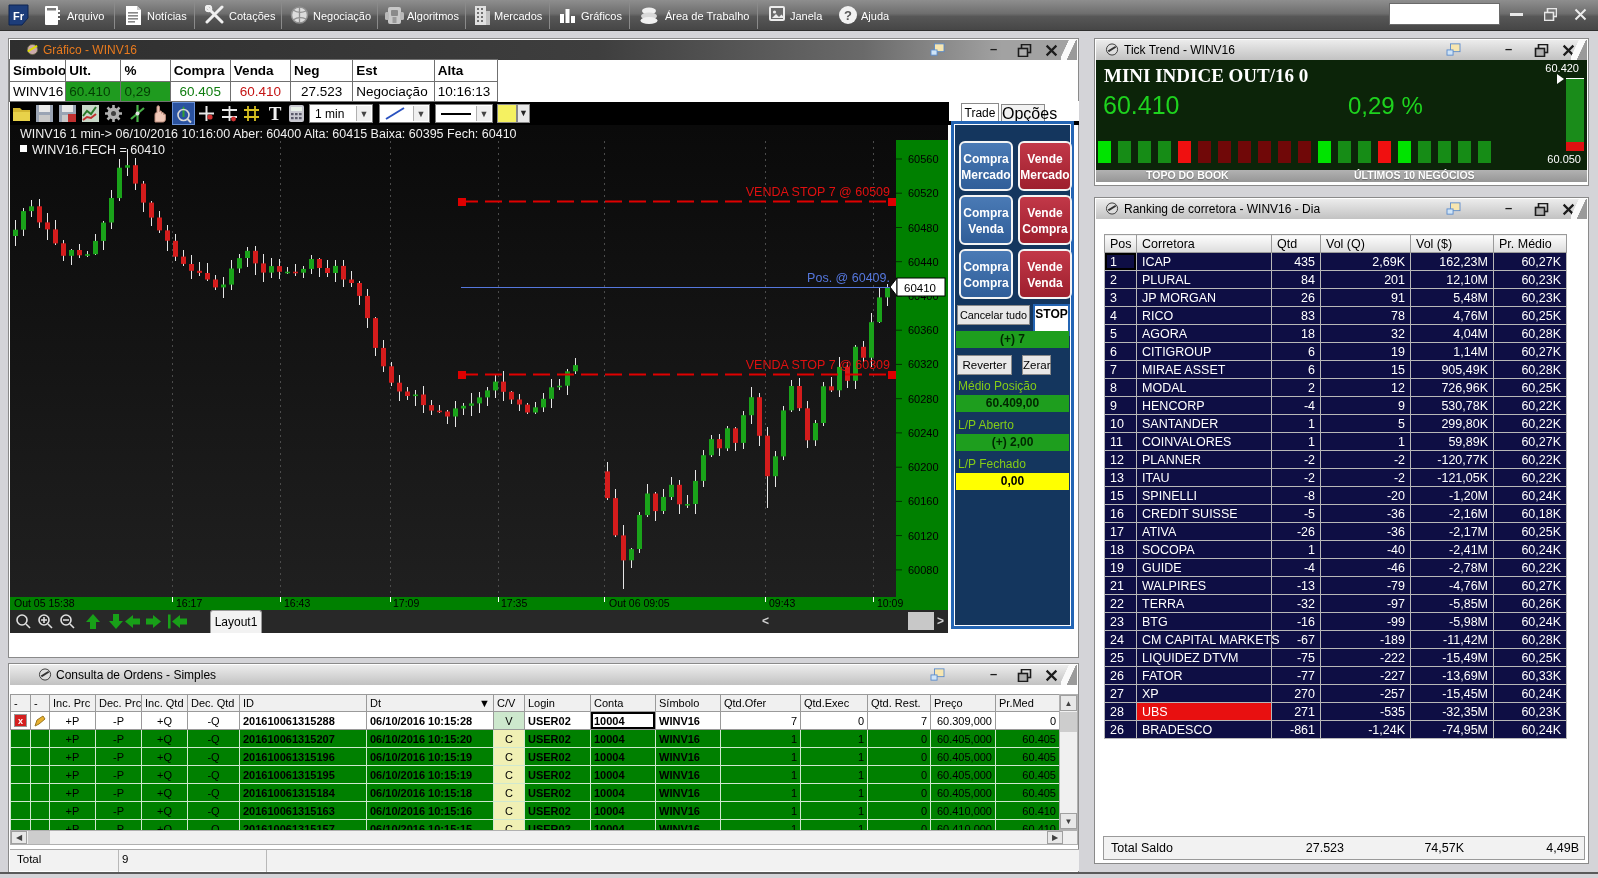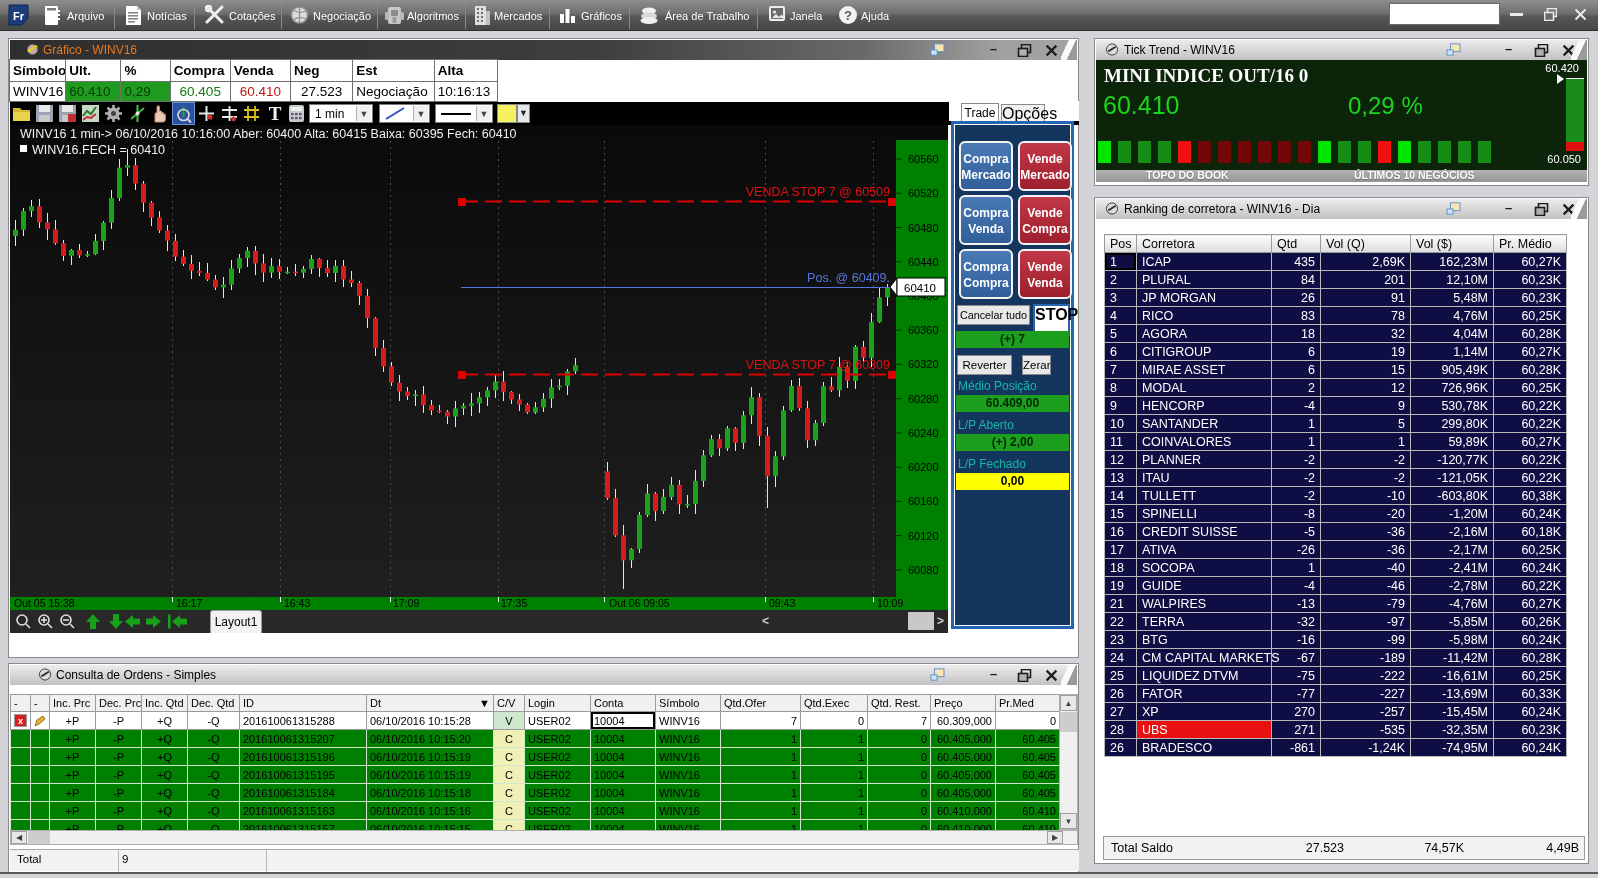--- a/index.html
+++ b/index.html
@@ -43,21 +43,21 @@
   background:#14365e; border:3px solid #2465b4; box-shadow:inset 0 0 0 1px #fff; }
 .tbtn { position:absolute; width:54px; height:50px; border:2px solid #f4f4f4; border-radius:6px;
   color:#fff; font-weight:bold; font-size:12px; text-align:center; line-height:16px;
   padding-top:8px; }
 .bbuy { background:linear-gradient(#4a7ab5,#305e99); }
 .bsell { background:linear-gradient(#c23848,#9e1f2e); }
 .gbtn { position:absolute; height:20px; background:#e8e8e8; border:1px solid #8a8a8a;
   font-size:11.5px; text-align:center; color:#000; }
 .greenbox { position:absolute; left:2px; width:113px; height:17px; background:#1e9e1e;
   font-size:12px; font-weight:bold; text-align:center; color:#002800; line-height:17px; }
-.tlabel { position:absolute; left:4px; color:#14b8a6; font-size:12px; }
+.tlabel { position:absolute; left:4px; color:#84cc16; font-size:12px; }
 
 #tick { left:1094px; top:38px; width:495px; height:148px; }
 #tickbody { position:absolute; left:1px; top:21px; width:491px; height:110px; background:#0c2409; }
 #tickgray { position:absolute; left:1px; top:131px; width:491px; height:12px;
   background:linear-gradient(#b2b2b2,#969696); color:#fff; font-weight:bold; font-size:10.5px;
   text-shadow:0 1px 1px #666; }
 
 #rank { left:1094px; top:197px; width:495px; height:667px; }
 #rtbl { position:absolute; left:9px; top:36px; width:462px; border-collapse:collapse;
   font-size:12.5px; table-layout:fixed; }
@@ -72,21 +72,21 @@
 #cons { left:8px; top:663px; width:1071px; height:211px; }
 #ctbl { position:absolute; left:0; top:0; width:1049px; border-collapse:collapse;
   font-size:11px; table-layout:fixed; }
 #ctbl td { border:1px solid #9a9a9a; height:18px; padding:0 3px; overflow:hidden; white-space:nowrap; }
 #ctbl .hh td { background:#f0f0f0; height:17px; }
 #ctbl .g td { background:#008000; border:1px solid #cfe8cf; color:#000; }
 #ctbl .g td:nth-child(3),#ctbl .g td:nth-child(4),#ctbl .g td:nth-child(5),#ctbl .g td:nth-child(6){text-align:center;}
 #ctbl td.cv { text-align:center; }
 #ctbl .g td.cv { background:#f0f0b4; }
 #ctbl .num { text-align:right; }
-#ctbl .l { text-align:left; }
+#ctbl .l { text-align:left;font-weight:bold; }
 .sb { position:absolute; background:#f0f0f0; border:1px solid #b0b0b0; }
 .sbtn { background:#e8e8e8; border:1px solid #a0a0a0; color:#404040; text-align:center; }
 </style></head><body>
 
 <div id="menubar">
   <svg class="mico" style="left:7px;top:4px" width="23" height="22" viewBox="0 0 23 22">
     <path d="M2 1 h19 v13 l-6 7 h-13 z" fill="#1d3d7a" stroke="#0e2450"></path>
     <text x="6" y="16" font-size="11" fill="#fff" font-weight="bold">Fr</text>
   </svg>
   <svg class="mico" style="left:44px" width="17" height="21" viewBox="0 0 17 21">
@@ -538,21 +538,21 @@
     <div class="abs" style="left:52px;top:3px;width:44px;height:17px;background:#f2f2f2;border:1px solid #8a8a8a;border-bottom:none;font-size:16px;text-align:center;line-height:17px">Opções</div>
   </div>
   <div id="tpanel">
     <div class="tbtn bbuy" style="left:5px;top:17px">Compra<br>Mercado</div>
     <div class="tbtn bsell" style="left:64px;top:17px">Vende<br>Mercado</div>
     <div class="tbtn bbuy" style="left:5px;top:71px">Compra<br>Venda</div>
     <div class="tbtn bsell" style="left:64px;top:71px">Vende<br>Compra</div>
     <div class="tbtn bbuy" style="left:5px;top:125px">Compra<br>Compra</div>
     <div class="tbtn bsell" style="left:64px;top:125px">Vende<br>Venda</div>
     <div class="gbtn" style="left:3px;top:181px;width:73px;line-height:18px;font-size:10.8px">Cancelar tudo</div>
-    <div class="gbtn" style="left:79px;top:180px;width:37px;height:32px;background:#fff;border:2px solid #2465b4;font-weight:bold;line-height:17px;font-size:16px">STOP</div>
+    <div class="gbtn" style="left:79px;top:180px;width:37px;height:32px;background:#fff;border:2px solid #2465b4;font-weight:bold;line-height:17px;font-size:12px">STOP</div>
     <div class="greenbox" style="top:207px">(+) 7</div>
     <div class="gbtn" style="left:3px;top:231px;width:55px;line-height:18px">Reverter</div>
     <div class="gbtn" style="left:68px;top:231px;width:29px;line-height:18px">Zerar</div>
     <div class="tlabel" style="top:255px">Médio Posição</div>
     <div class="greenbox" style="top:271px">60.409,00</div>
     <div class="tlabel" style="top:294px">L/P Aberto</div>
     <div class="greenbox" style="top:310px">(+) 2,00</div>
     <div class="tlabel" style="top:333px">L/P Fechado</div>
     <div class="greenbox" style="top:349px;background:#ffff00;color:#000">0,00</div>
   </div>
@@ -737,28 +737,20 @@
         </tr>
 <tr>
           <td class="c-pos">13</td>
           <td class="c-name">ITAU</td>
           <td class="num">-2</td>
           <td class="num">-2</td>
           <td class="num">-121,05K</td>
           <td class="num">60,22K</td>
         </tr>
 <tr>
-          <td class="c-pos">14</td>
-          <td class="c-name">TULLETT</td>
-          <td class="num">-2</td>
-          <td class="num">-10</td>
-          <td class="num">-603,80K</td>
-          <td class="num">60,38K</td>
-        </tr>
-<tr>
           <td class="c-pos">15</td>
           <td class="c-name">SPINELLI</td>
           <td class="num">-8</td>
           <td class="num">-20</td>
           <td class="num">-1,20M</td>
           <td class="num">60,24K</td>
         </tr>
 <tr>
           <td class="c-pos">16</td>
           <td class="c-name">CREDIT SUISSE</td>
@@ -821,21 +813,21 @@
           <td class="num">-67</td>
           <td class="num">-189</td>
           <td class="num">-11,42M</td>
           <td class="num">60,28K</td>
         </tr>
 <tr>
           <td class="c-pos">25</td>
           <td class="c-name">LIQUIDEZ DTVM</td>
           <td class="num">-75</td>
           <td class="num">-222</td>
-          <td class="num">-16,61M</td>
+          <td class="num">-15,49M</td>
           <td class="num">60,25K</td>
         </tr>
 <tr>
           <td class="c-pos">26</td>
           <td class="c-name">FATOR</td>
           <td class="num">-77</td>
           <td class="num">-227</td>
           <td class="num">-13,69M</td>
           <td class="num">60,33K</td>
         </tr>

